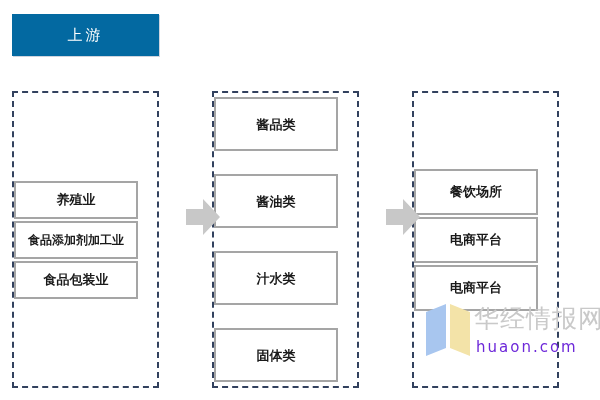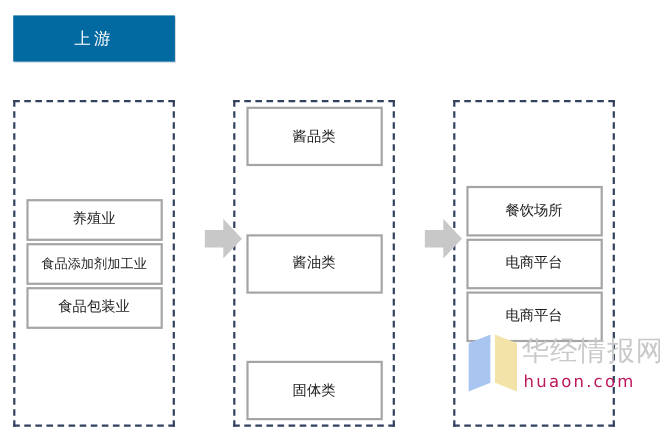--- a/index.html
+++ b/index.html
@@ -60,21 +60,22 @@
     position: absolute;
     left: 4px;
     top: 91px;
     width: 147px;
     height: 297px;
     border: 2px dashed #32415e;
     box-sizing: border-box;
     display: flex;
     flex-direction: column;
     justify-content: center;
-    align-items: center;
+    align-items: flex-start;
+    font-weight: bold;
   }
   .stage-body.dense {
     justify-content: space-between;
     padding: 4px 0;
   }
 
   
   .item-box {
     width: 124px;
     background: #ffffff;
@@ -138,21 +139,21 @@
     color: #c9c9c9;
     letter-spacing: 1px;
     line-height: 1;
     white-space: nowrap;
   }
   .wm-site {
     position: absolute;
     left: 52px;
     top: 40px;
     font-size: 15px;
-    color: #be185d;
+    color: #6d28d9;
     letter-spacing: 2px;
     line-height: 1;
     white-space: nowrap;
   }
 </style>
 </head>
 <body>
 
 <div id="chain">
 
@@ -179,20 +180,23 @@
     </svg>
   </div>
 
   <div class="column col-1">
     <div class="stage-body dense">
       <div class="item-box">
         <span class="item-label">酱品类</span>
       </div>
       <div class="item-box">
         <span class="item-label">酱油类</span>
+      </div>
+      <div class="item-box">
+        <span class="item-label">汁水类</span>
       </div>
       <div class="item-box">
         <span class="item-label">固体类</span>
       </div>
     </div>
   </div>
 
   <div class="flow-arrow arrow-2">
     <svg width="34" height="36" viewBox="0 0 34 36" aria-hidden="true">
       <polygon points="0,10 17,10 17,0 34,18 17,36 17,26 0,26" fill="#c8c8c8"></polygon>

